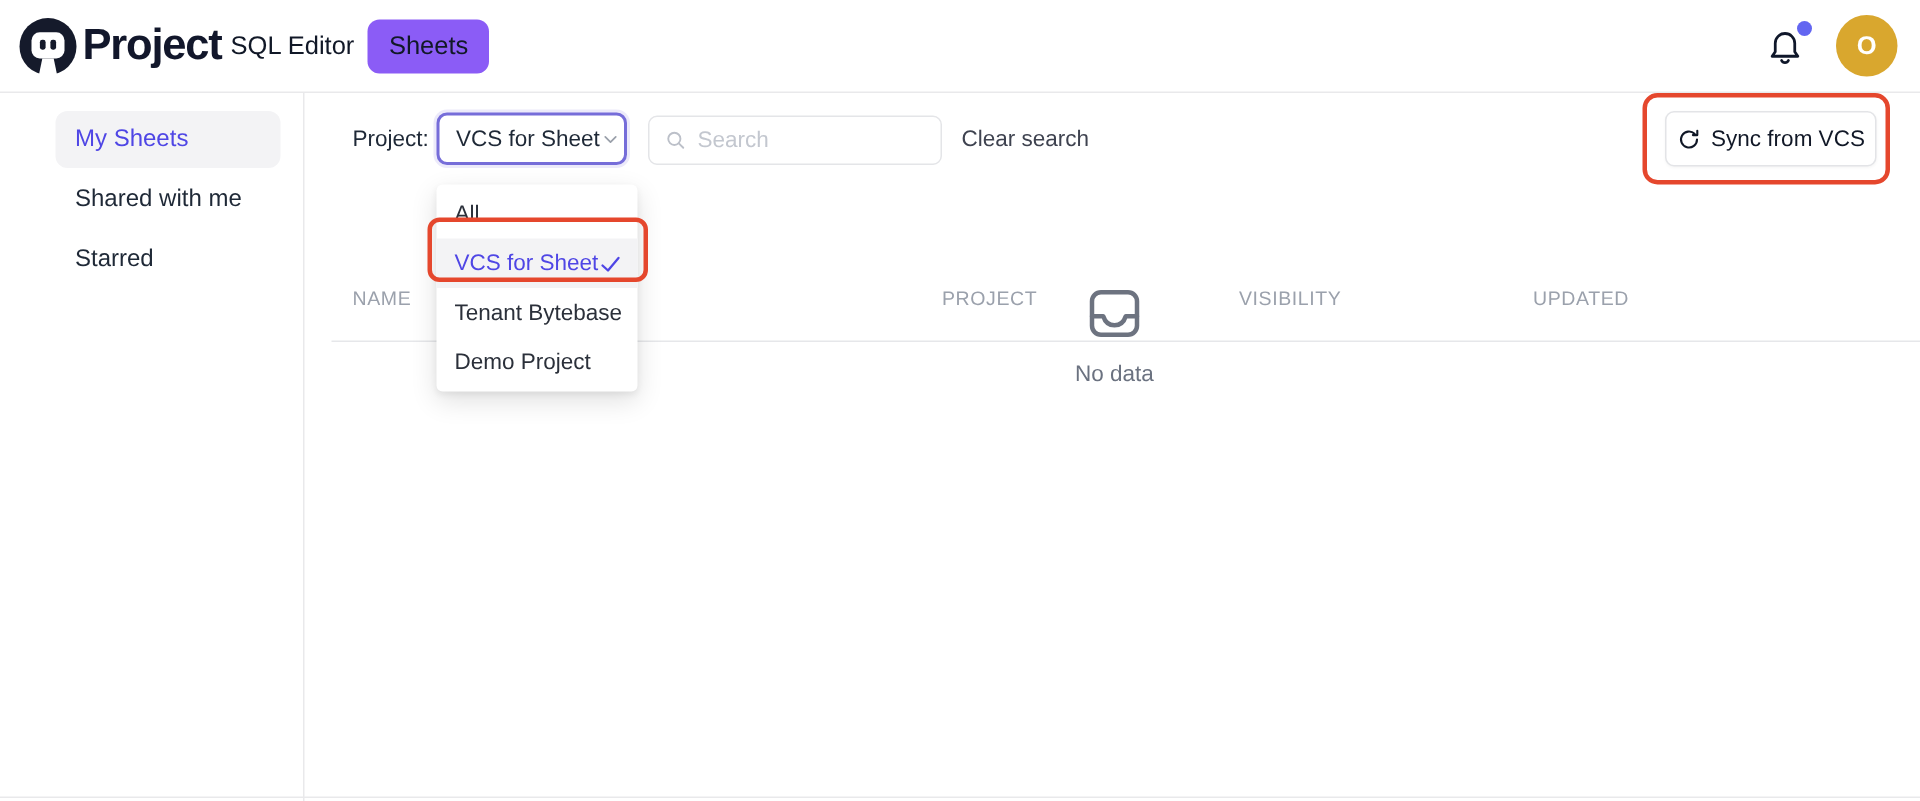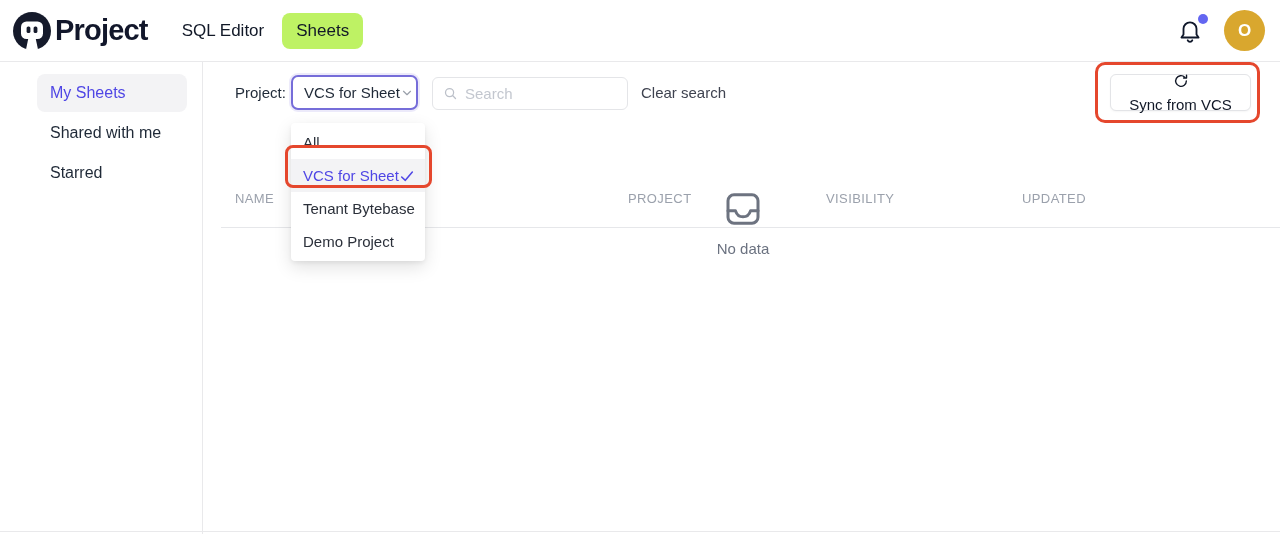--- a/index.html
+++ b/index.html
@@ -14,26 +14,26 @@
   .header {
     position: absolute; top: 0; left: 0; width: 1280px; height: 62px;
     border-bottom: 1px solid #e9e9eb;
     display: flex; align-items: center; padding: 0 15px 0 12px;
   }
   .brand { display: flex; align-items: center; cursor: pointer; }
   .brand-name {
     font-size: 29px; font-weight: 800; color: #12172b;
     letter-spacing: -0.8px; margin-left: 3px;
   }
-  .header-nav { display: flex; align-items: center; margin-left: 28px; gap: 12px; }
+  .header-nav { display: flex; align-items: center; gap: 3px; }
   .nav-tab {
     font-size: 17px; color: #111827; padding: 8px 6px; border-radius: 8px;
     cursor: pointer; white-space: nowrap;
   }
-  .nav-tab.active { background: #bef264; padding: 8px 14px; }
+  .nav-tab.active { background: #8b5cf6; padding: 8px 14px; }
   .header-right { margin-left: auto; display: flex; align-items: center; gap: 21px; }
   .bell-wrap { position: relative; width: 26px; height: 28px; cursor: pointer; }
   .bell-dot {
     position: absolute; top: -3px; right: -5px; width: 10px; height: 10px;
     border-radius: 50%; background: #6366f1;
   }
   .avatar {
     width: 41px; height: 41px; border-radius: 50%; background: #d9a72e;
     color: #fff; font-size: 17px; font-weight: 700;
     display: flex; align-items: center; justify-content: center; cursor: pointer;
@@ -78,21 +78,21 @@
   .search-box input::placeholder { color: #c3c7cf; }
   .clear-search {
     position: absolute; left: 437px; top: 14px; height: 34px; line-height: 34px;
     font-size: 15px; color: #3f4350; cursor: pointer; white-space: nowrap;
   }
   .sync-btn {
     position: absolute; left: 906px; top: 12px; width: 141px; height: 37px;
     background: #fff; border: 1px solid #e3e4e7; border-radius: 6px;
     box-shadow: 0 1px 2px rgba(0,0,0,0.04);
     display: flex; align-items: center; justify-content: center; gap: 7px;
-    font-size: 15px; color: #111827; cursor: pointer; white-space: nowrap; flex-direction: column;
+    font-size: 15px; color: #111827; cursor: pointer; white-space: nowrap;
   }
 
   
   .col-head {
     position: absolute; top: 129px; font-size: 13px; color: #9ba1ac;
     letter-spacing: 0.4px; white-space: nowrap;
   }
   .col-name { left: 31px; }
   .col-project { left: 424px; }
   .col-visibility { left: 622px; }

